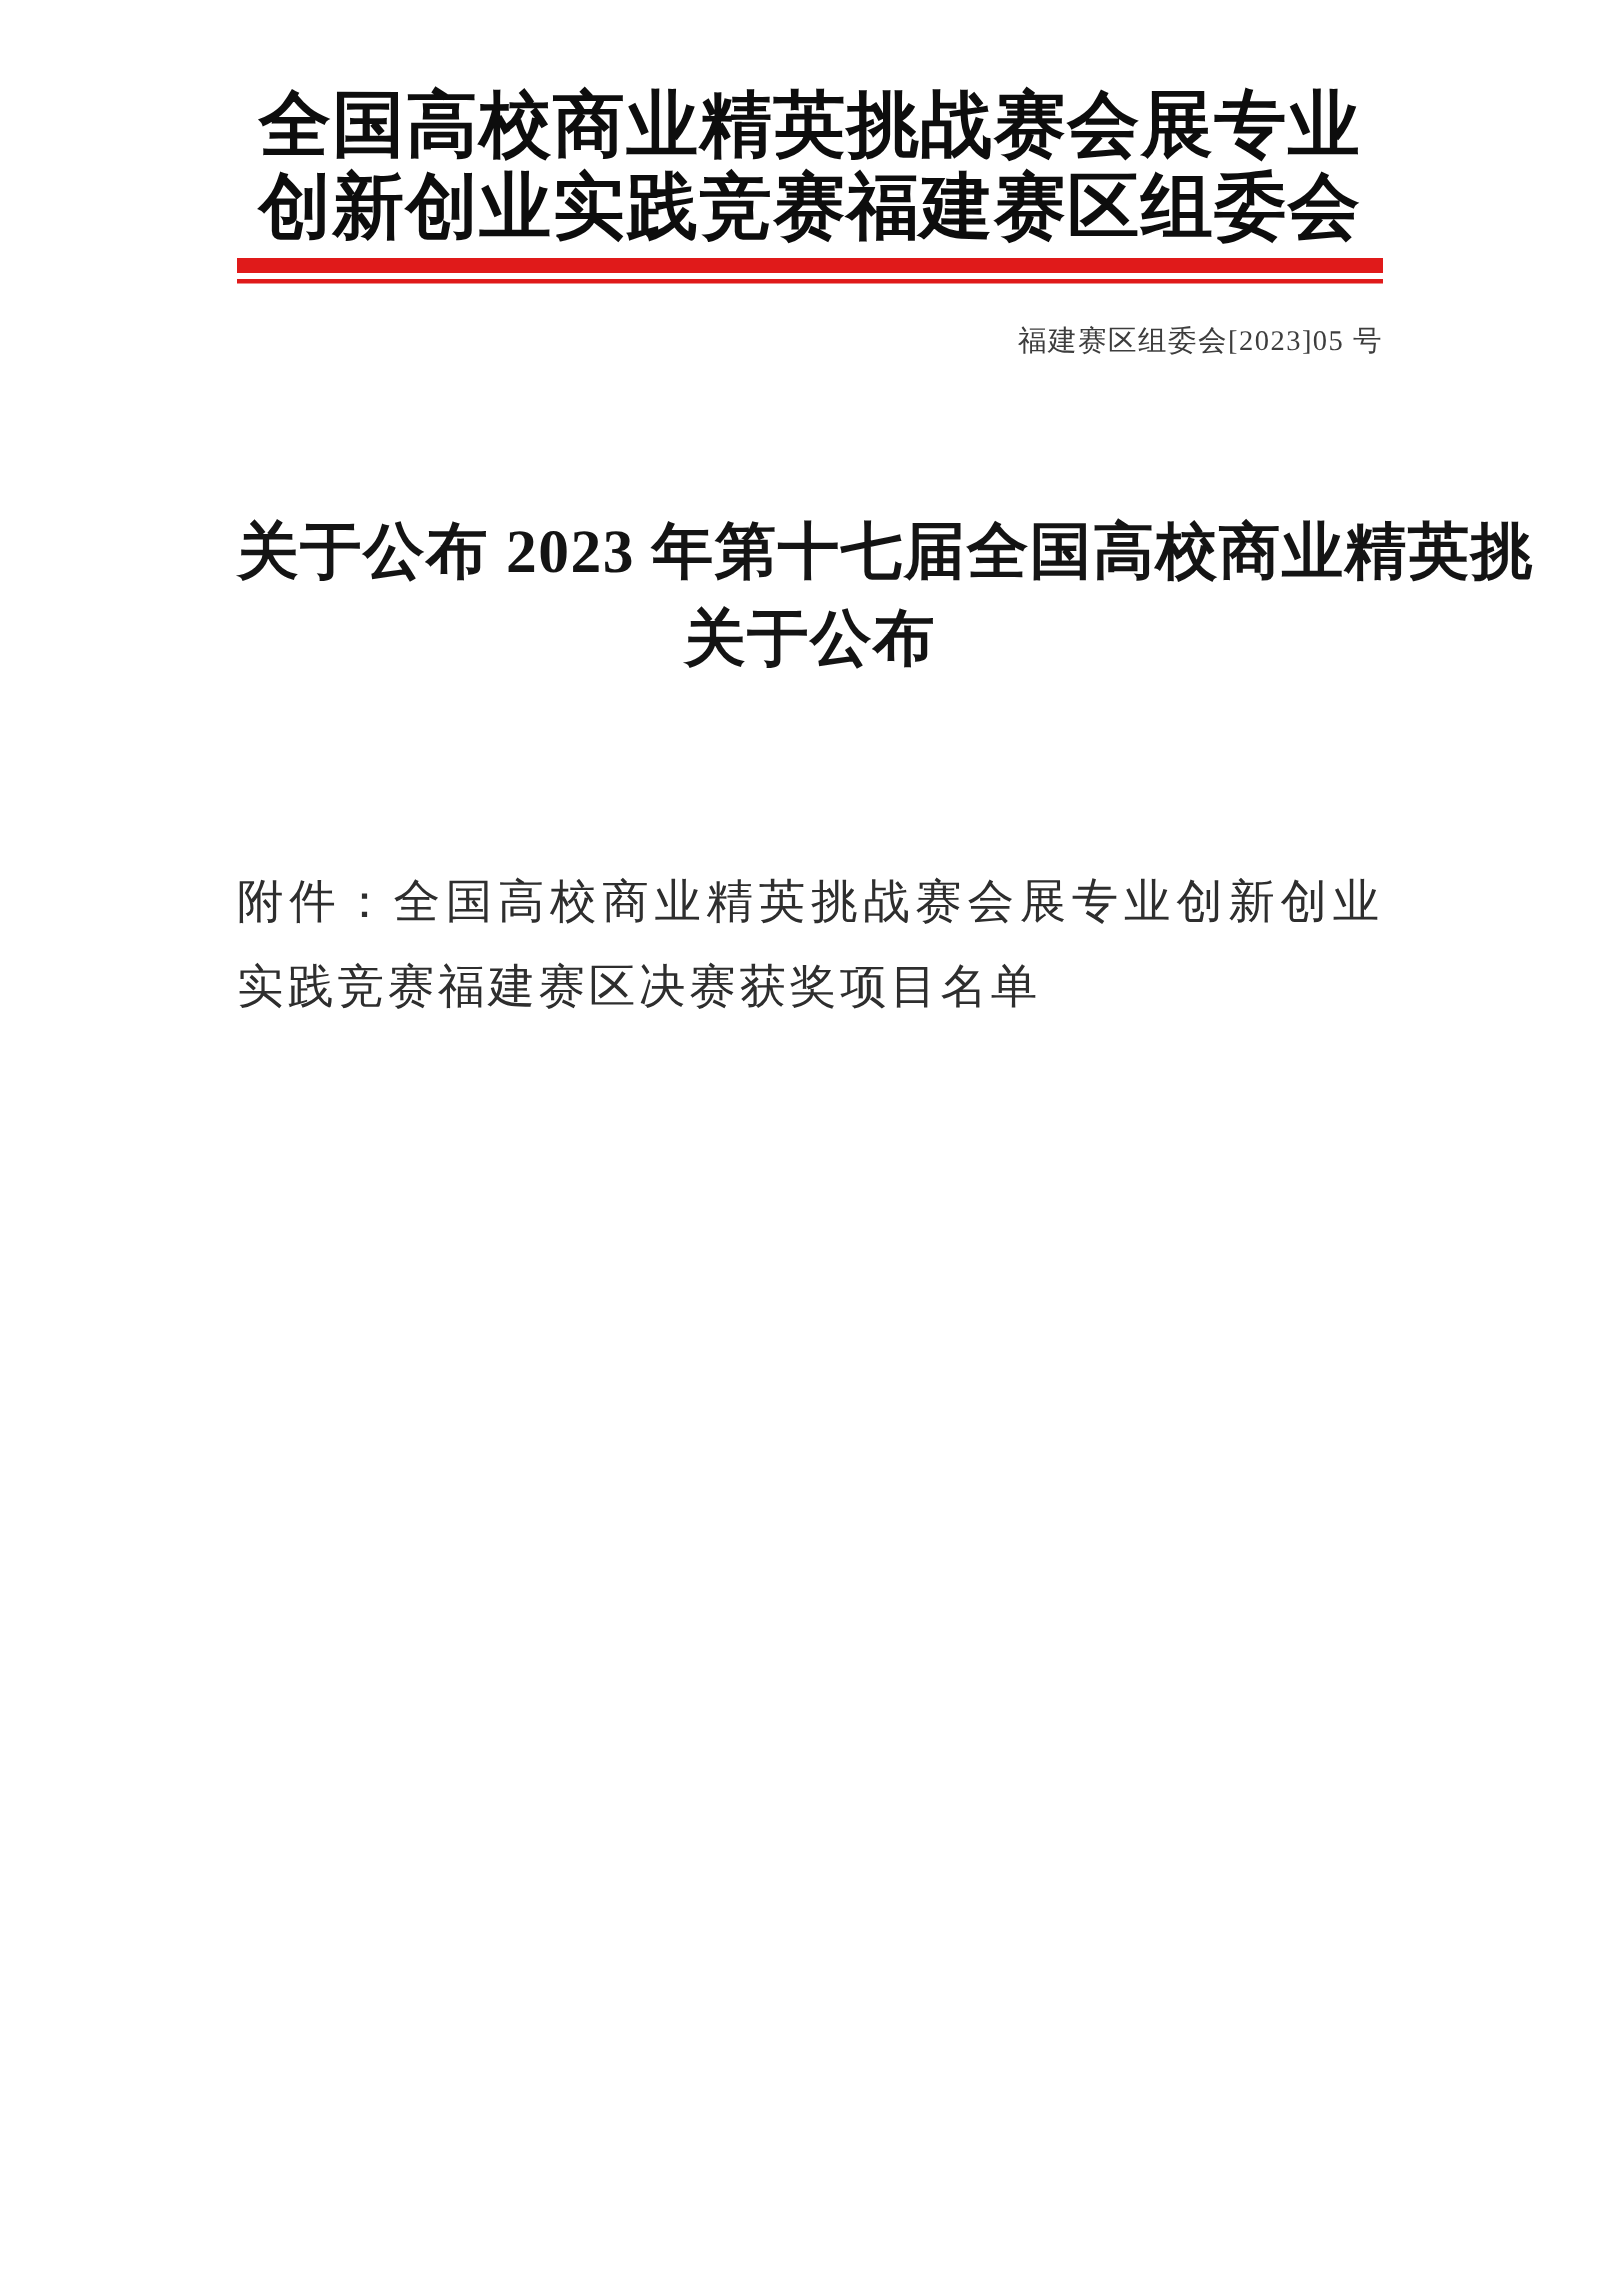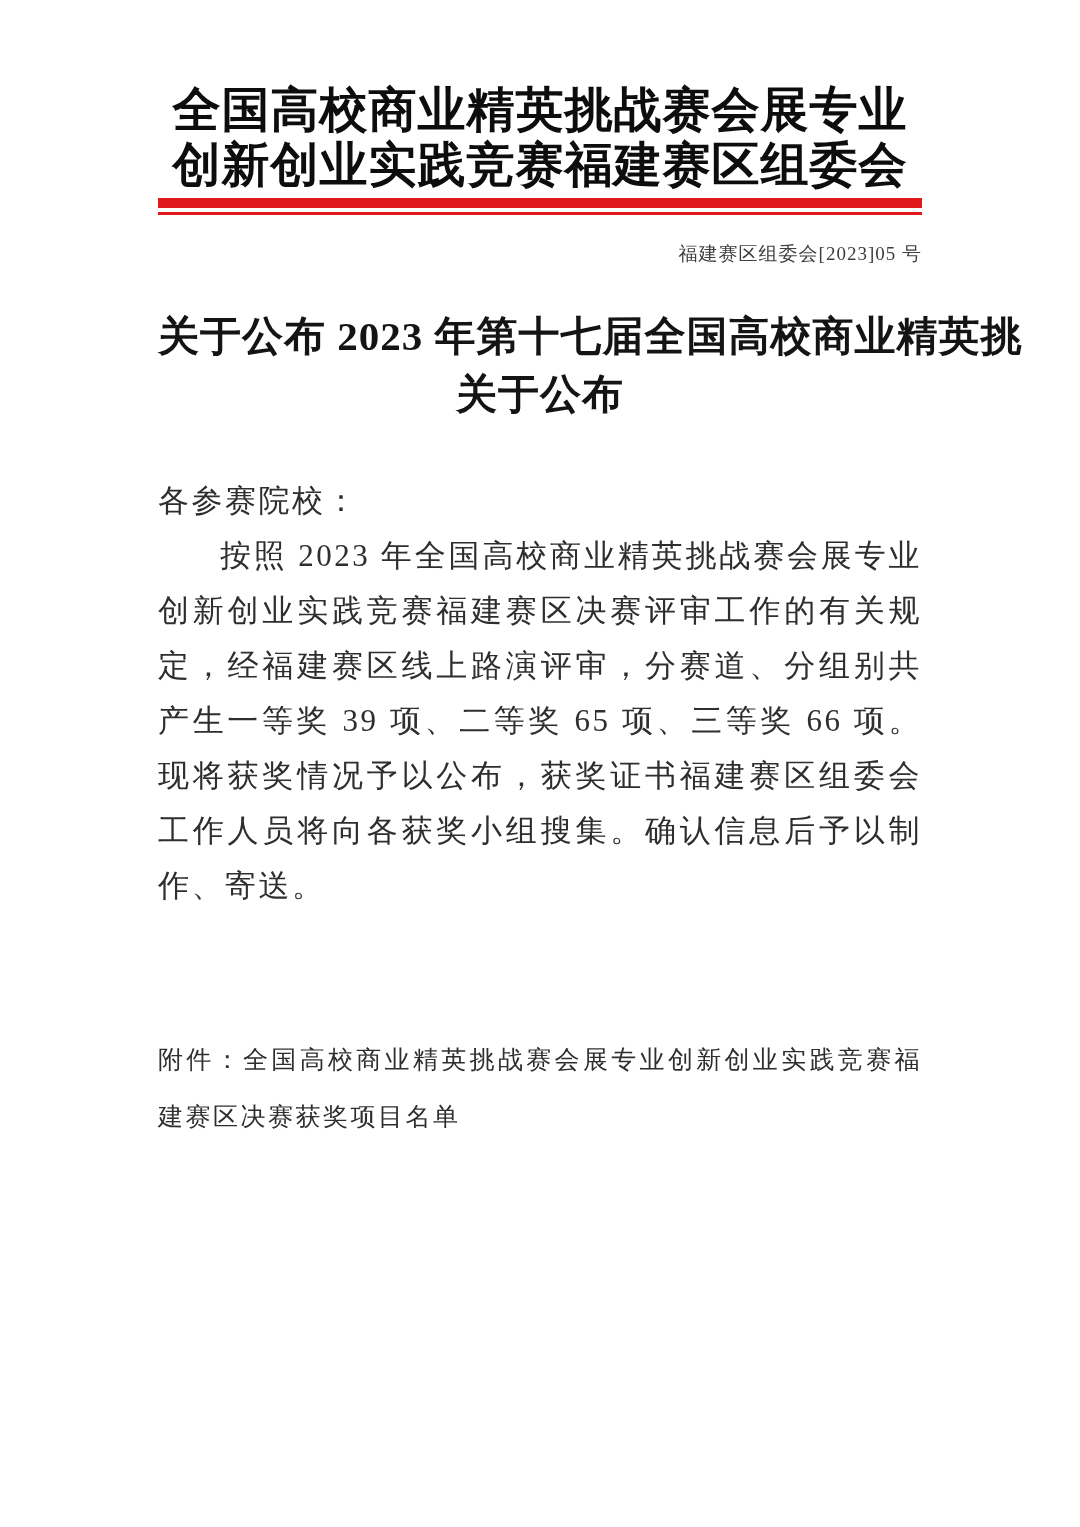--- a/index.html
+++ b/index.html
@@ -13,21 +13,21 @@
   }
   .page {
     position: relative;
     width: 1080px;
     height: 1527px;
     background: #ffffff;
     padding: 0 158px;
   }
   
   .org-title {
-    padding-top: 82px;
+    padding-top: 56px;
     text-align: center;
     font-size: 48px;
     line-height: 55px;
     font-weight: bold;
     color: #0d0d0d;
     letter-spacing: 1px;
     white-space: nowrap;
   }
   .red-rule {
     margin-top: 6px;
@@ -49,21 +49,21 @@
   .doc-number {
     margin-top: 22px;
     text-align: right;
     font-size: 19px;
     line-height: 34px;
     color: #3d3d3d;
     letter-spacing: 1px;
   }
   
   .notice-title {
-    margin-top: 36px;
+    margin-top: 93px;
     text-align: center;
     font-size: 41px;
     line-height: 58px;
     font-weight: bold;
     color: #141414;
     letter-spacing: 1px;
   }
   .notice-title .t-line { white-space: nowrap; }
   
   .body-text {
@@ -71,21 +71,21 @@
     font-size: 31px;
     line-height: 55px;
     color: #2e2e2e;
     letter-spacing: 2.5px;
     text-align: justify;
   }
   .salutation { text-indent: 0; }
   .main-paragraph { text-indent: 2em; }
   .attachment {
     margin-top: 118px;
-    font-size: 25px;
+    font-size: 31px;
     line-height: 57px;
     color: #2e2e2e;
     letter-spacing: 2.5px;
     text-align: justify;
   }
 </style>
 </head>
 <body>
 
 <div class="page">
@@ -101,20 +101,16 @@
     <div class="thin"></div>
   </div>
 
   <div class="doc-number">福建赛区组委会[2023]05 号</div>
 
   <div class="notice-title">
     <div class="t-line">关于公布 2023 年第十七届全国高校商业精英挑</div>
     <div class="t-line">关于公布</div>
   </div>
 
-  <div class="body-text">
-    <div class="salutation">各参赛院校：</div>
-    <div class="main-paragraph">按照 2023 年全国高校商业精英挑战赛会展专业创新创业实践竞赛福建赛区决赛评审工作的有关规定，经福建赛区线上路演评审，分赛道、分组别共产生一等奖 39 项、二等奖 65 项、三等奖 66 项。现将获奖情况予以公布，获奖证书福建赛区组委会工作人员将向各获奖小组搜集。确认信息后予以制作、寄送。</div>
-  </div>
 
   <div class="attachment">附件：全国高校商业精英挑战赛会展专业创新创业实践竞赛福建赛区决赛获奖项目名单</div>
 
 </div>
 
 </body></html>

